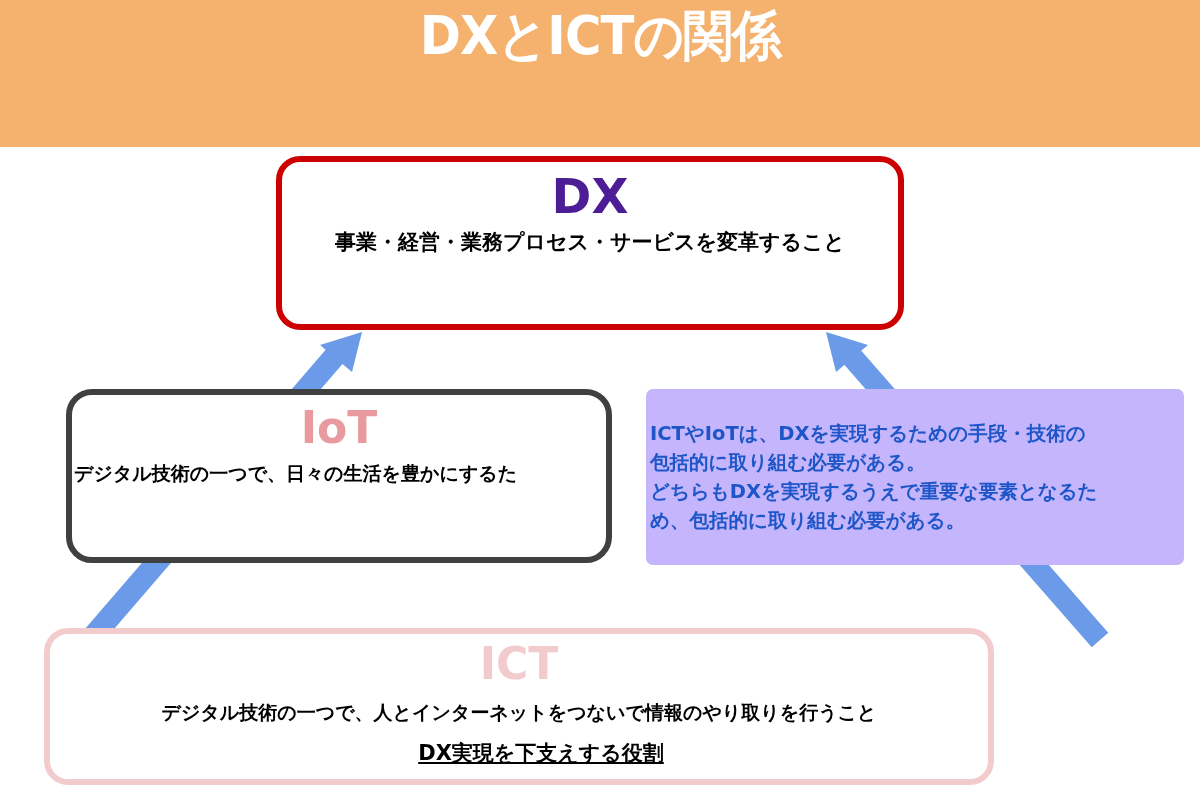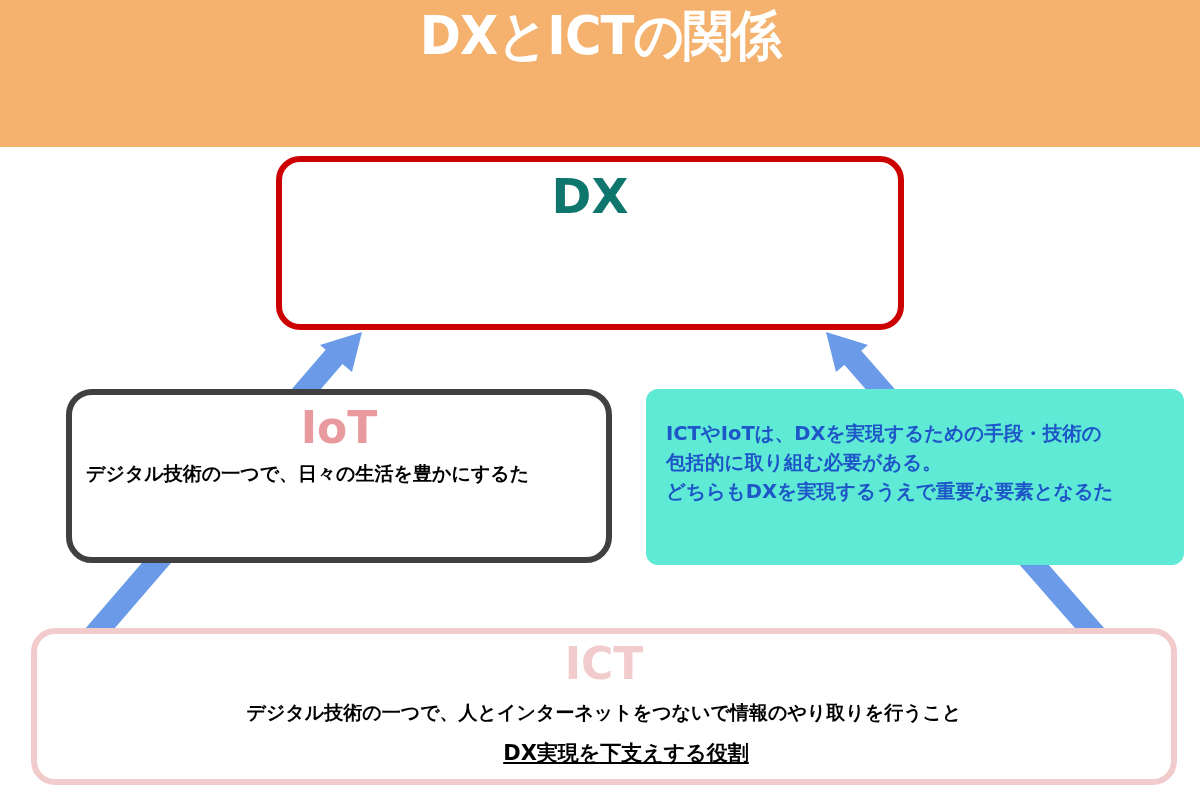--- a/index.html
+++ b/index.html
@@ -19,36 +19,36 @@
   }
   svg.arrows { position:absolute; left:0; top:0; width:1200px; height:800px; }
   .box {
     position:absolute; box-sizing:border-box; background:#ffffff;
     text-align:center;
   }
   .box-dx {
     left:276px; top:156px; width:628px; height:174px;
     border:6px solid #cc0000; border-radius:24px;
   }
-  .box-dx .title { color:#0f766e; font-size:48px; font-weight:bold; line-height:52px; margin-top:8px; }
+  .box-dx .title { color:#4c1d95; font-size:48px; font-weight:bold; line-height:52px; margin-top:8px; }
   .box-dx .desc { color:#000; font-size:21px; font-weight:bold; line-height:32px; margin-top:4px; }
   .box-iot {
     left:66px; top:389px; width:546px; height:174px;
     border:6px solid #404040; border-radius:26px;
   }
   .box-iot .title { color:#e89a9e; font-size:44px; font-weight:bold; line-height:50px; margin-top:8px; }
-  .box-iot .desc { color:#000; font-size:19px; font-weight:bold; line-height:29px; margin-top:6px; text-align:left; padding-left:14px; }
+  .box-iot .desc { color:#000; font-size:19px; font-weight:bold; line-height:29px; margin-top:6px; text-align:left; padding-left:2px; }
   .box-note {
     left:646px; top:389px; width:538px; height:176px;
-    background:#5eead4; border-radius:12px;
-    padding:30px 0 0 20px; text-align:left;
+    background:#c4b5fd; border-radius:7px;
+    padding:30px 0 0 4px; text-align:left;
   }
   .box-note .desc { color:#1e56c8; font-size:19.5px; font-weight:bold; line-height:29px; margin:0; }
   .box-ict {
-    left:31px; top:628px; width:1146px; height:157px;
+    left:44px; top:628px; width:950px; height:157px;
     border:6px solid #f2cccd; border-radius:24px;
   }
   .box-ict .title { color:#f2cccd; font-size:44px; font-weight:bold; line-height:48px; margin-top:6px; }
   .box-ict .desc { color:#000; font-size:19px; font-weight:bold; line-height:28px; margin-top:10px; }
   .box-ict .role { color:#000; font-size:21px; font-weight:bold; text-decoration:underline; line-height:30px; margin-top:12px;padding-left:44px; }
 </style>
 </head>
 <body>
 
 <div class="header">
@@ -62,35 +62,37 @@
   </g>
   <g>
     <line x1="1100" y1="640" x2="846" y2="350" stroke="#6b9be8" stroke-width="22"></line>
     <polygon points="826,332 836,372 868,345" fill="#6b9be8"></polygon>
   </g>
 </svg>
 
 <div class="box box-dx">
   <div class="title">DX</div>
   <div class="desc">
+    <div>事業・経営・業務プロセス・サービスを変革すること</div>
   </div>
 </div>
 
 <div class="box box-iot">
   <div class="title">IoT</div>
   <div class="desc">
     <div>デジタル技術の一つで、日々の生活を豊かにするた</div>
   </div>
 </div>
 
 <div class="box box-note">
   <div class="desc">
     <div>ICTやIoTは、DXを実現するための手段・技術の</div>
     <div>包括的に取り組む必要がある。</div>
     <div>どちらもDXを実現するうえで重要な要素となるた</div>
+    <div>め、包括的に取り組む必要がある。</div>
   </div>
 </div>
 
 <div class="box box-ict">
   <div class="title">ICT</div>
   <div class="desc">デジタル技術の一つで、人とインターネットをつないで情報のやり取りを行うこと</div>
   <div class="role">DX実現を下支えする役割</div>
 </div>
 
 </body></html>

